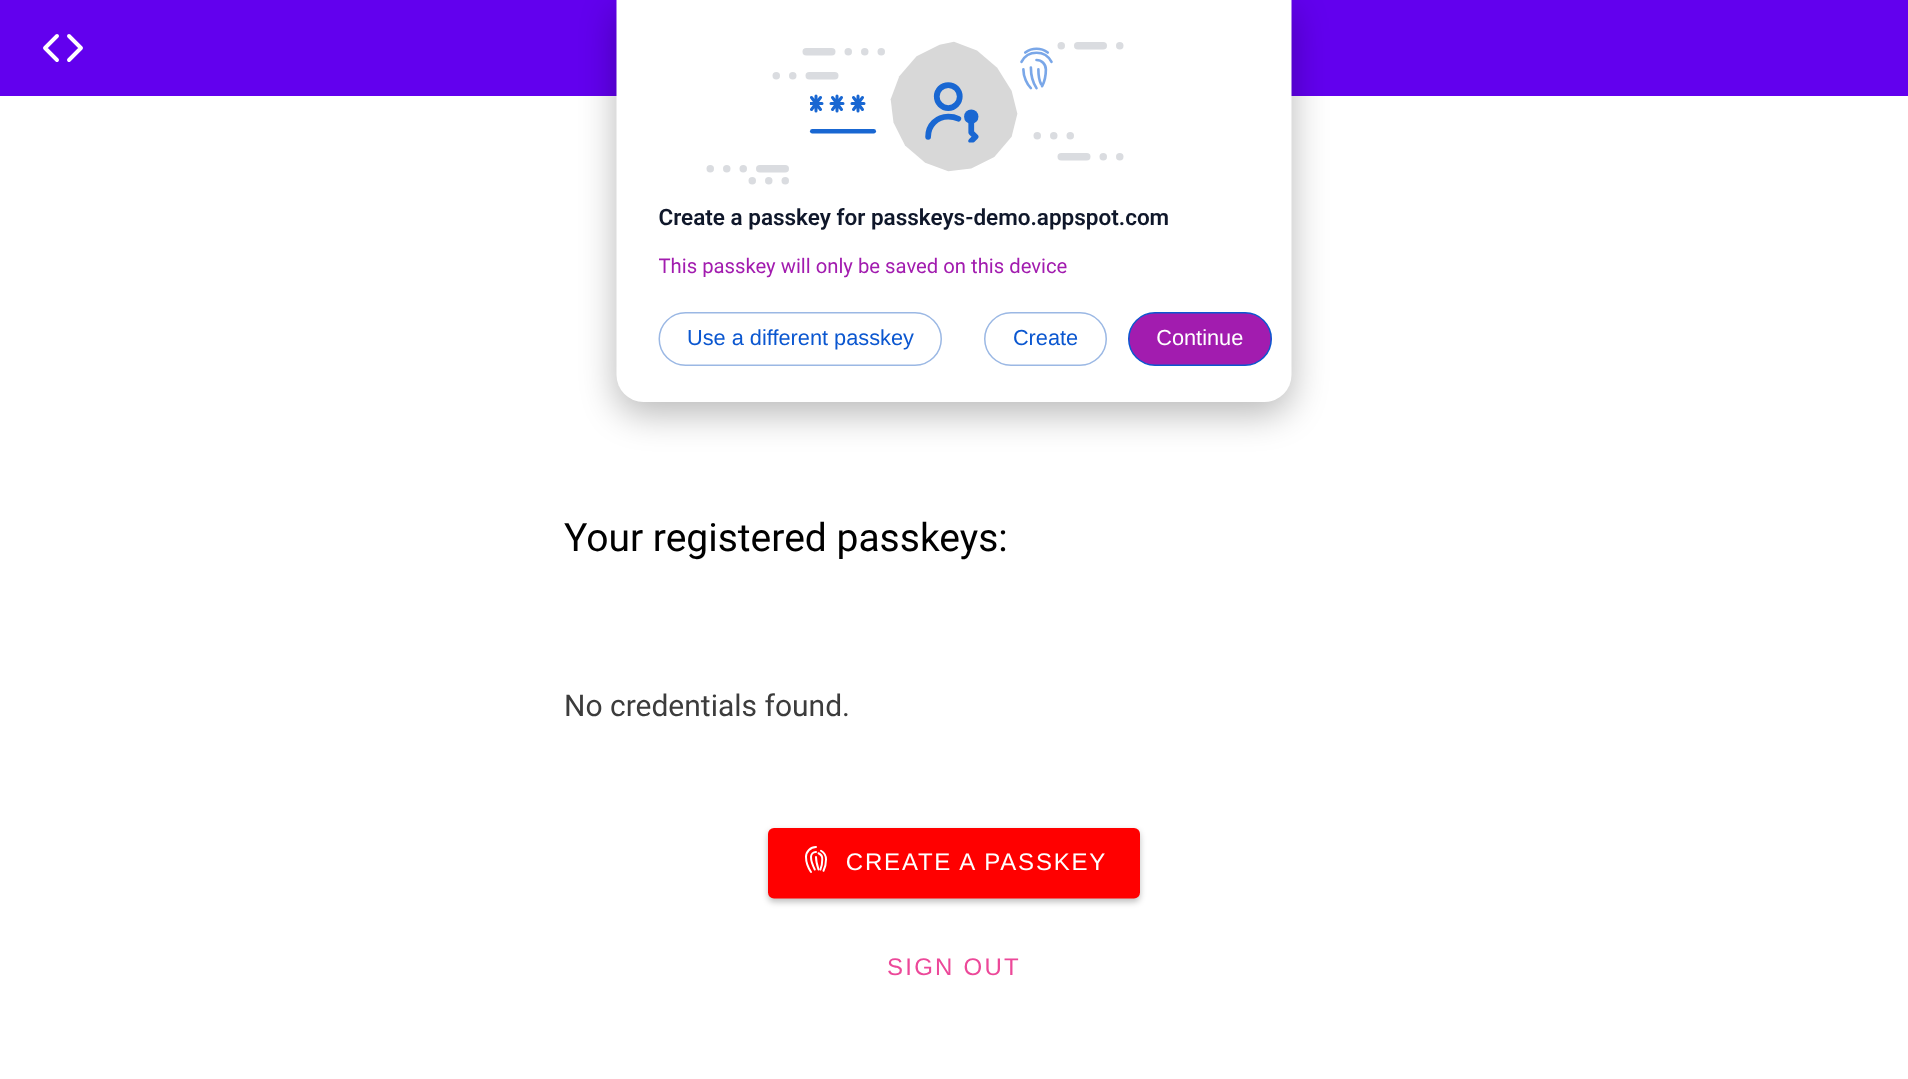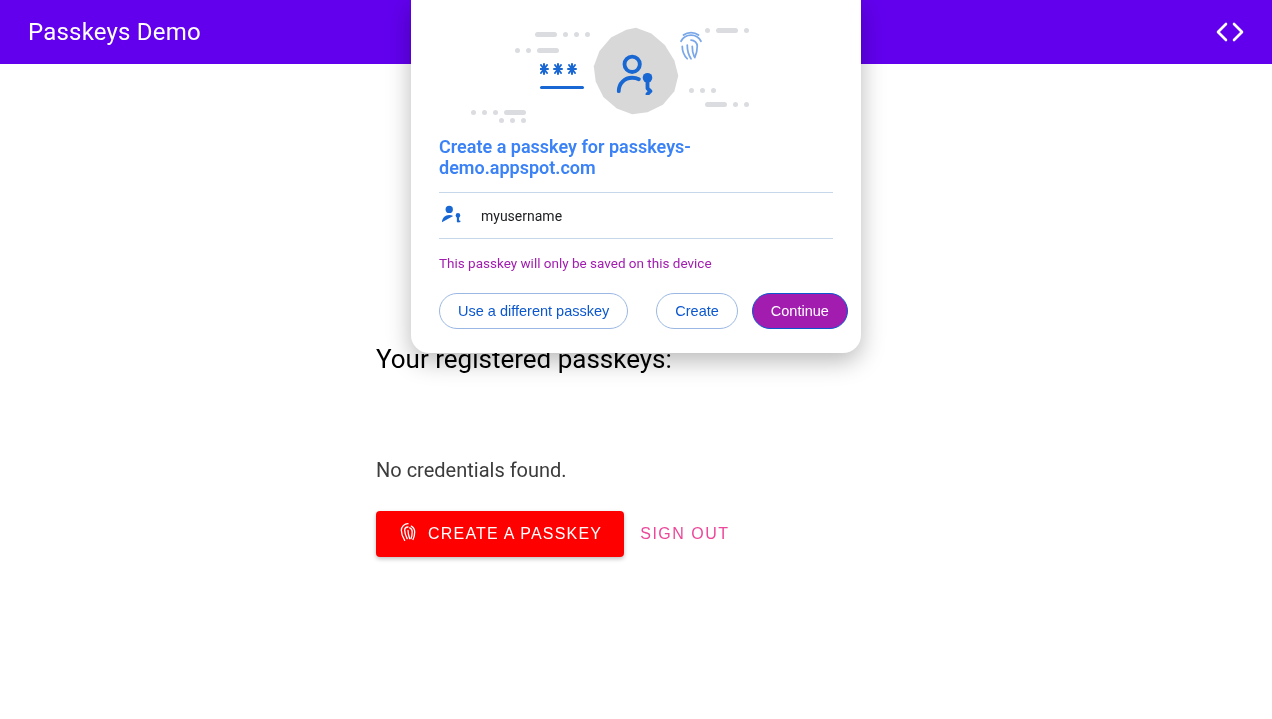--- a/index.html
+++ b/index.html
@@ -17,22 +17,22 @@
   .header-title { font-size: 24px; font-weight: 400; letter-spacing: .2px; }
   .code-icon svg { display: block; }
   
   .main {
     width: 520px;
     margin: 0 auto;
     padding-top: 280px; 
     text-align: left;
   }
   .section-title { font-size: 26px; font-weight: 400; color: #000; margin-bottom: 84px; }
-  .no-creds { font-size: 20px; color: #3c3c3c; margin-bottom: 29px; }
-  .actions { display: flex; flex-direction: row; align-items: center; gap: 16px; }
+  .no-creds { font-size: 20px; color: #3c3c3c; margin-bottom: 70px; }
+  .actions { display: flex; flex-direction: column; align-items: center; gap: 38px; }
   .create-btn {
     background: #ff0000;
     color: #fff;
     border: none;
     border-radius: 4px;
     padding: 11px 22px;
     font-size: 16px;
     letter-spacing: 1.2px;
     display: inline-flex;
     align-items: center;
@@ -82,21 +82,21 @@
   .dot-row { position: absolute; display: flex; gap: 6px; }
   .dot { width: 5px; height: 5px; border-radius: 50%; background: #dadce0; }
   .bar { width: 22px; height: 5px; border-radius: 3px; background: #dadce0; }
   .dr1 { top: 14px; left: 96px; }
   .dr2 { top: 30px; left: 76px; }
   .dr3 { top: 70px; left: 250px; }
   .dr4 { top: 84px; left: 266px; }
   .dr5 { top: 92px; left: 32px; }
   .dr6 { top: 100px; left: 60px; }
   .dr7 { top: 10px; left: 266px; }
-  .modal-title { font-size: 18px; font-weight: 600; color: #3b82f6; margin: 6px 0 14px; }
+  .modal-title { font-size: 15px; font-weight: 600; color: #0f172a; margin: 6px 0 14px; }
   .user-row {
     display: flex; align-items: center; gap: 18px;
     border-top: 1px solid #c7d7ea;
     border-bottom: 1px solid #c7d7ea;
     padding: 10px 2px;
     font-size: 14px;
   }
   .modal-note { font-size: 13.5px; color: #a21caf; margin: 16px 0 22px; }
   .modal-buttons { display: flex; gap: 14px; align-items: center; }
   .pill {
@@ -116,21 +116,20 @@
     background: #a21caf;
     color: #fff;
     border: 1px solid #0b57d0;
   }
   .spacer { flex: 1; }
 </style>
 </head>
 <body>
 
 <div class="header">
-  <div class="header-title">Passkeys Demo</div>
   <div class="code-icon">
     <svg width="28" height="20" viewBox="0 0 28 20" fill="none">
       <path d="M10 2 L2 10 L10 18" stroke="#ffffff" stroke-width="2.6" stroke-linecap="round" stroke-linejoin="round"></path>
       <path d="M18 2 L26 10 L18 18" stroke="#ffffff" stroke-width="2.6" stroke-linecap="round" stroke-linejoin="round"></path>
     </svg>
   </div>
 </div>
 
 <div class="main">
   <h2 class="section-title">Your registered passkeys:</h2>
@@ -223,32 +222,20 @@
             <path d="M32 2v10M28 7h8M29 3l6 8M35 3l-6 8"></path>
           </g>
         </svg>
       </span>
       <span class="hero-line"></span>
     </div>
   </div>
 
   <div class="modal-title">Create a passkey for passkeys-demo.appspot.com</div>
 
-  <div class="user-row">
-    <span>
-      <svg width="22" height="22" viewBox="0 0 24 24">
-        <circle cx="9" cy="7" r="4" fill="#1967d2"></circle>
-        <path d="M1 21c0-4.5 3.5-8 8-8 1.6 0 3 .4 4.3 1.1" fill="#1967d2"></path>
-        <circle cx="18.5" cy="13.5" r="2.5" fill="#1967d2"></circle>
-        <rect x="17.3" y="15" width="2.4" height="6" rx="1" fill="#1967d2"></rect>
-        <rect x="17.3" y="19" width="4" height="2" rx="1" fill="#1967d2"></rect>
-      </svg>
-    </span>
-    <span>myusername</span>
-  </div>
 
   <div class="modal-note">This passkey will only be saved on this device</div>
 
   <div class="modal-buttons">
     <button class="pill pill-outline">Use a different passkey</button>
     <span class="spacer"></span>
     <button class="pill pill-outline">Create</button>
     <button class="pill pill-primary">Continue</button>
   </div>
 </div>

